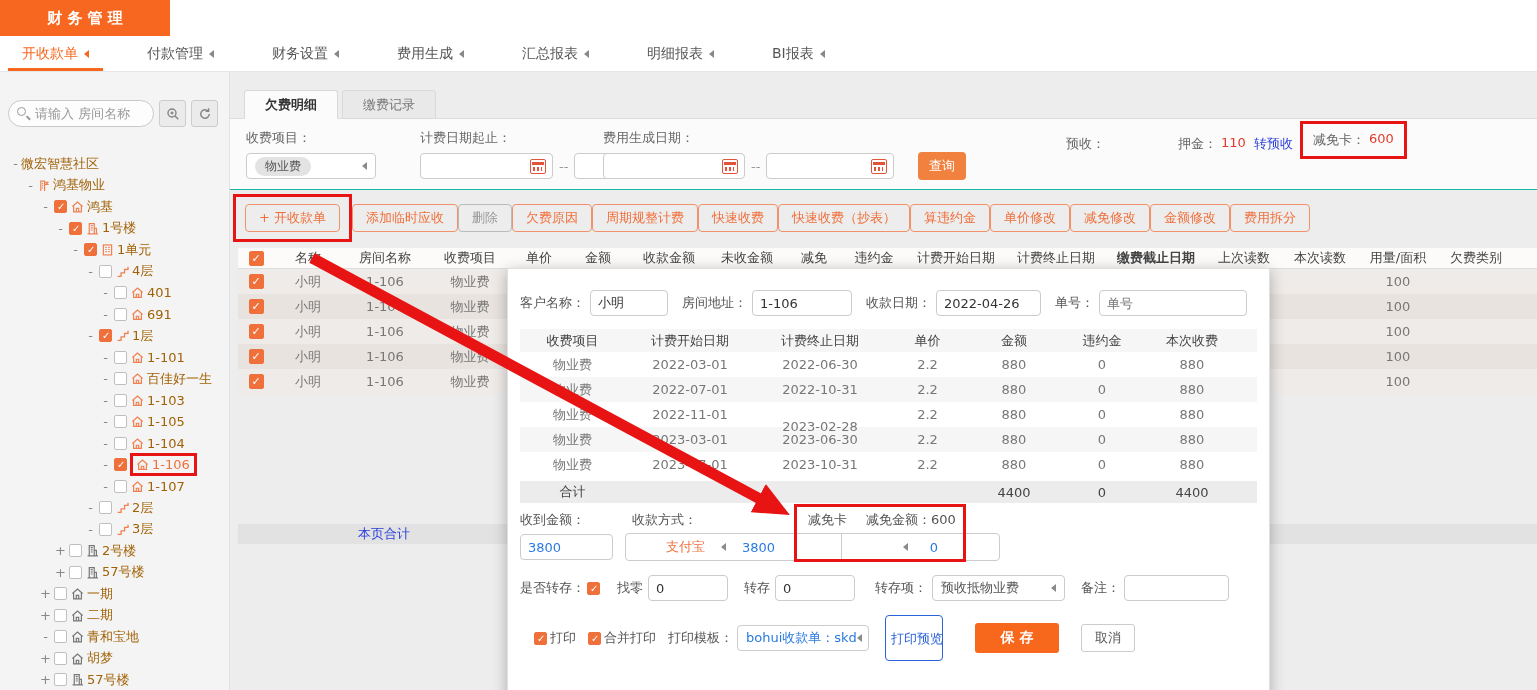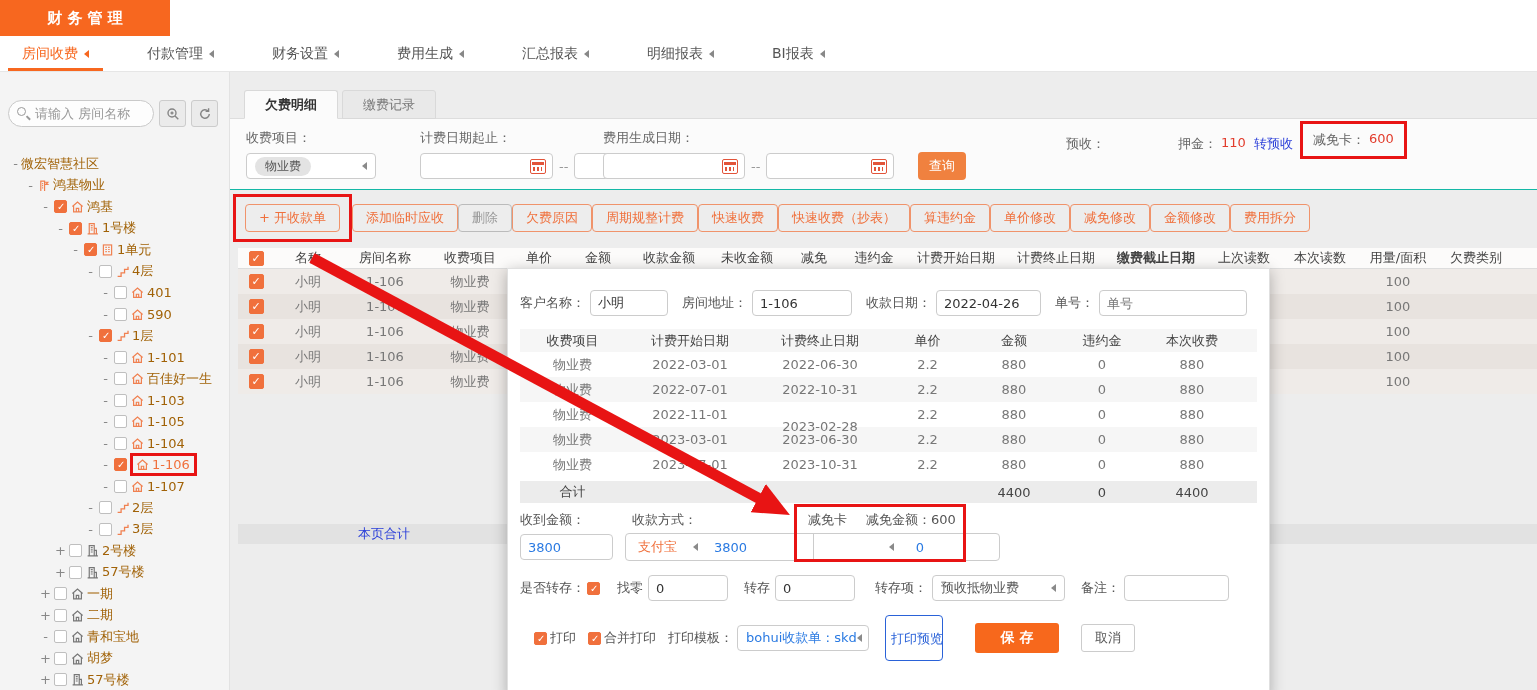--- a/index.html
+++ b/index.html
@@ -106,21 +106,21 @@
   .m-thead{display:flex;height:23px;align-items:center;background:#f6f6f6;}
   .m-thead .gcell{color:#444;}
   .mrow{display:flex;height:25px;align-items:center;}
   .mrow.even{background:#f6f6f6;}
   .mrow .gcell{color:#777;}
   .mtotal{display:flex;height:22px;align-items:center;background:#ececec;margin-top:4px;}
   .mtotal .gcell{color:#444;}
   .m-paylabels{position:relative;height:17px;margin-top:8px;}
   .m-paylabels span{position:absolute;white-space:nowrap;color:#555;}
   .m-payrow{display:flex;align-items:center;margin-top:5px;}
-  .pay-combo{display:flex;width:375px;height:28px;border:1px solid #ccc;border-radius:4px;margin-left:12px;}
+  .pay-combo{display:flex;width:375px;height:28px;border:1px solid #ccc;border-radius:4px;margin-left:12px;padding-left:28px;}
   .pay-sec{display:flex;align-items:center;height:100%;}
   .pay-sec.s1{width:188px;border-right:1px solid #ccc;padding-left:12px;gap:16px;}
   .pay-sec.s2{flex:1;justify-content:center;gap:22px;}
   .pm-name{color:#f0703c;}
   .blue-val{color:#2a7ae2;}
   .m-transrow,.m-printrow{display:flex;align-items:center;margin-top:14px;color:#555;white-space:nowrap;}
   .preview-btn{width:58px;height:46px;border:1px solid #2a62d8;border-radius:4px;background:#fff;color:#2a62d8;
                font-size:13px;line-height:19px;padding:2px 5px;cursor:pointer;}
   .save-btn{width:84px;height:30px;background:#f7681c;border:none;border-radius:3px;color:#fff;font-weight:bold;
             font-size:14px;cursor:pointer;}
@@ -133,21 +133,21 @@
 <body>
 
 <div id="app">
 
   <div class="topbar">
     <div class="brand">财 务 管 理</div>
   </div>
 
   <div class="navbar" id="navbar">
       <div class="nav-item active">
-        <span>房间收费</span>
+        <span>开收款单</span>
         <span class="nav-tri"></span>
       </div>
       <div class="nav-item">
         <span>付款管理</span>
         <span class="nav-tri"></span>
       </div>
       <div class="nav-item">
         <span>财务设置</span>
         <span class="nav-tri"></span>
       </div>
@@ -254,21 +254,21 @@
           <span class="tlabel">401</span>
         </div>
         <div class="tree-row" style="padding-left: 92px;">
           <span class="expander">-</span>
           <span class="cb"></span>
           <span class="ticon orange">
             <svg viewBox="0 0 12 12">
               <path d="M1.3 6L6 1.8 10.7 6M2.4 5.2v5.3h7.2V5.2M4.9 10.5V7.6h2.2v2.9" fill="none" stroke="currentColor" stroke-width="1.1"></path>
             </svg>
           </span>
-          <span class="tlabel">590</span>
+          <span class="tlabel">691</span>
         </div>
         <div class="tree-row" style="padding-left: 77px;">
           <span class="expander">-</span>
           <span class="cb on"></span>
           <span class="ticon orange">
             <svg viewBox="0 0 12 12">
               <path d="M1.5 10.5h3.2V7.3h3.2V4.1h3.2V1.6" fill="none" stroke="currentColor" stroke-width="1.2"></path>
             </svg>
           </span>
           <span class="tlabel">1层</span>

